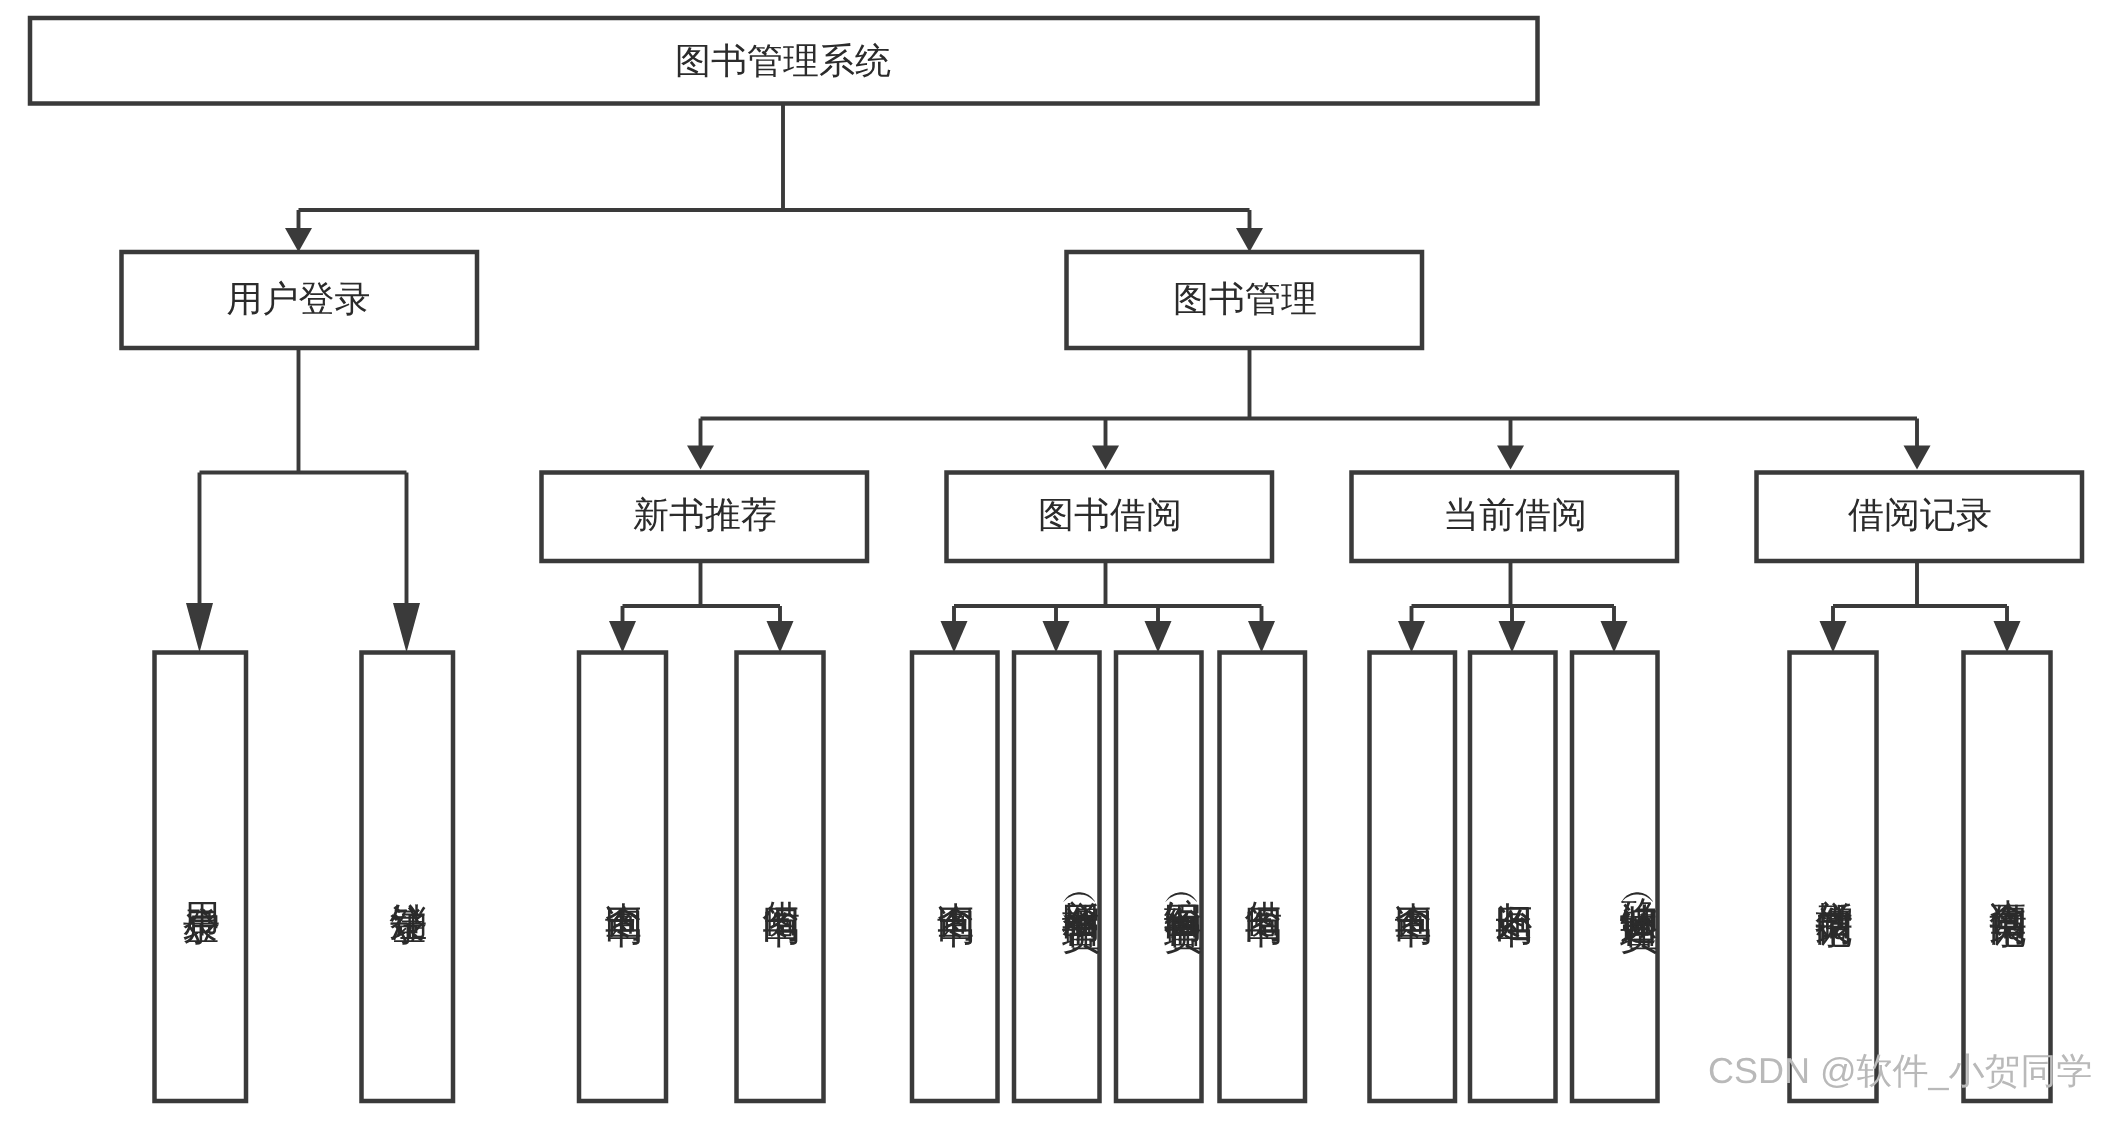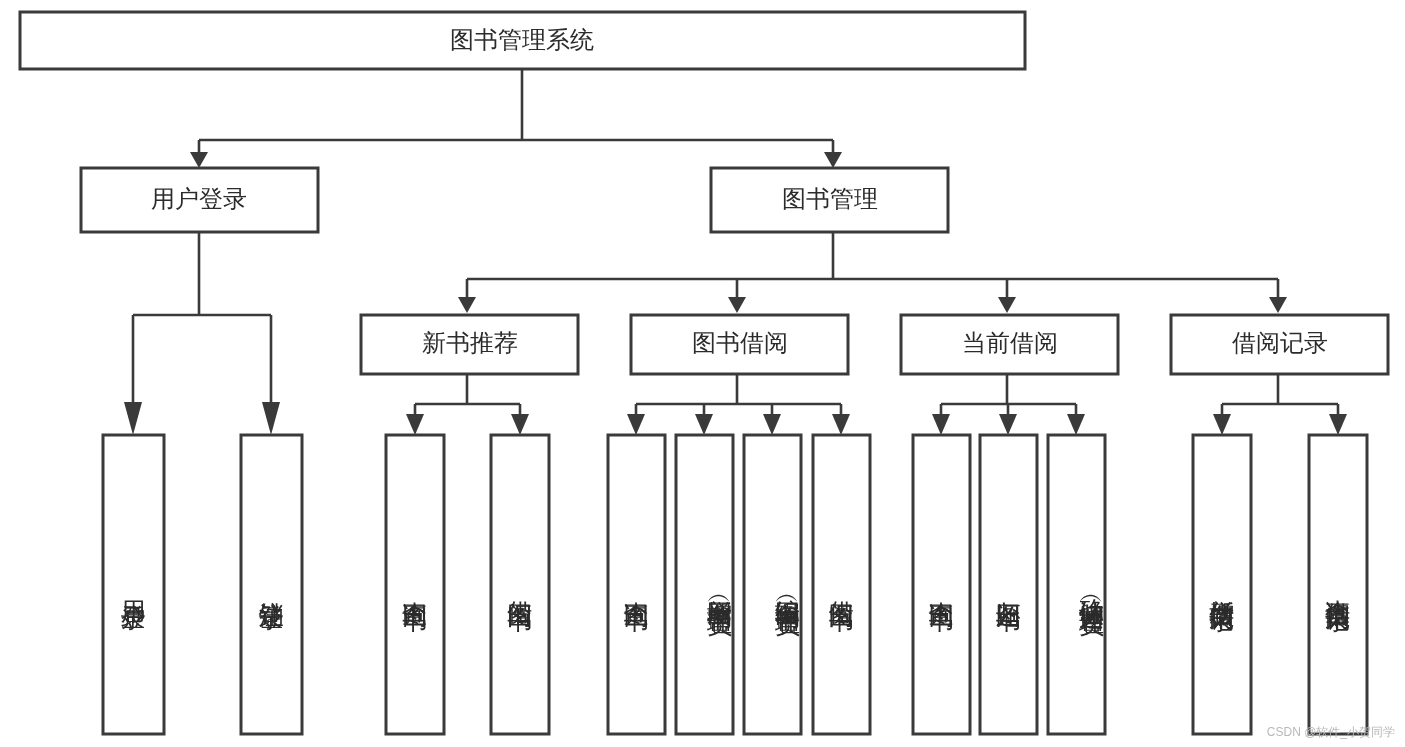--- a/index.html
+++ b/index.html
@@ -60,23 +60,23 @@
     letter-spacing: 2px;
     display: flex;
     align-items: center;
     justify-content: center;
     text-align: center;
     pointer-events: none;
   }
   .watermark {
     position: absolute;
     right: 10px;
-    bottom: 6px;
-    font-family: "Liberation Sans", "DejaVu Sans", sans-serif;
-    font-size: 12px;
+    bottom: 17px;
+    font-family: "Liberation Sans", "DejaVu Sans", sans-serif;
+    font-size: 24px;
     color: #b9b9b9;
     white-space: nowrap;
     user-select: none;
   }
 </style>
 </head>
 <body>
 
 <div id="diagram-root">
 

